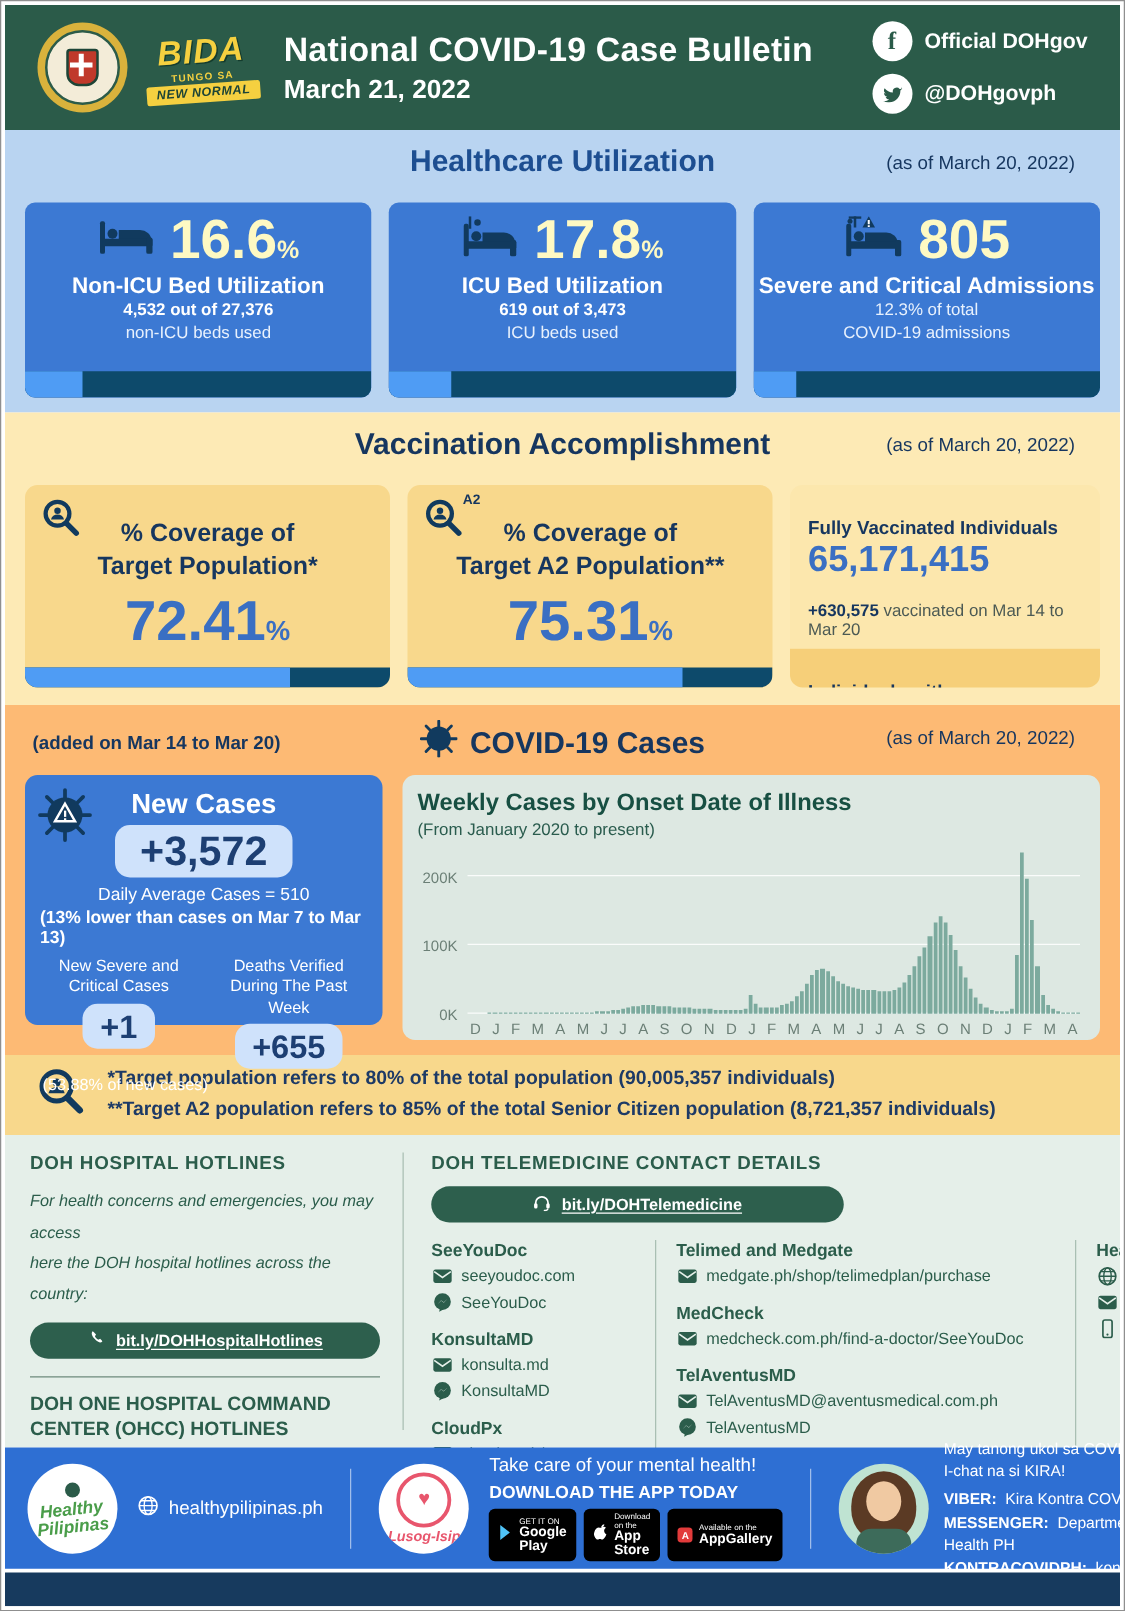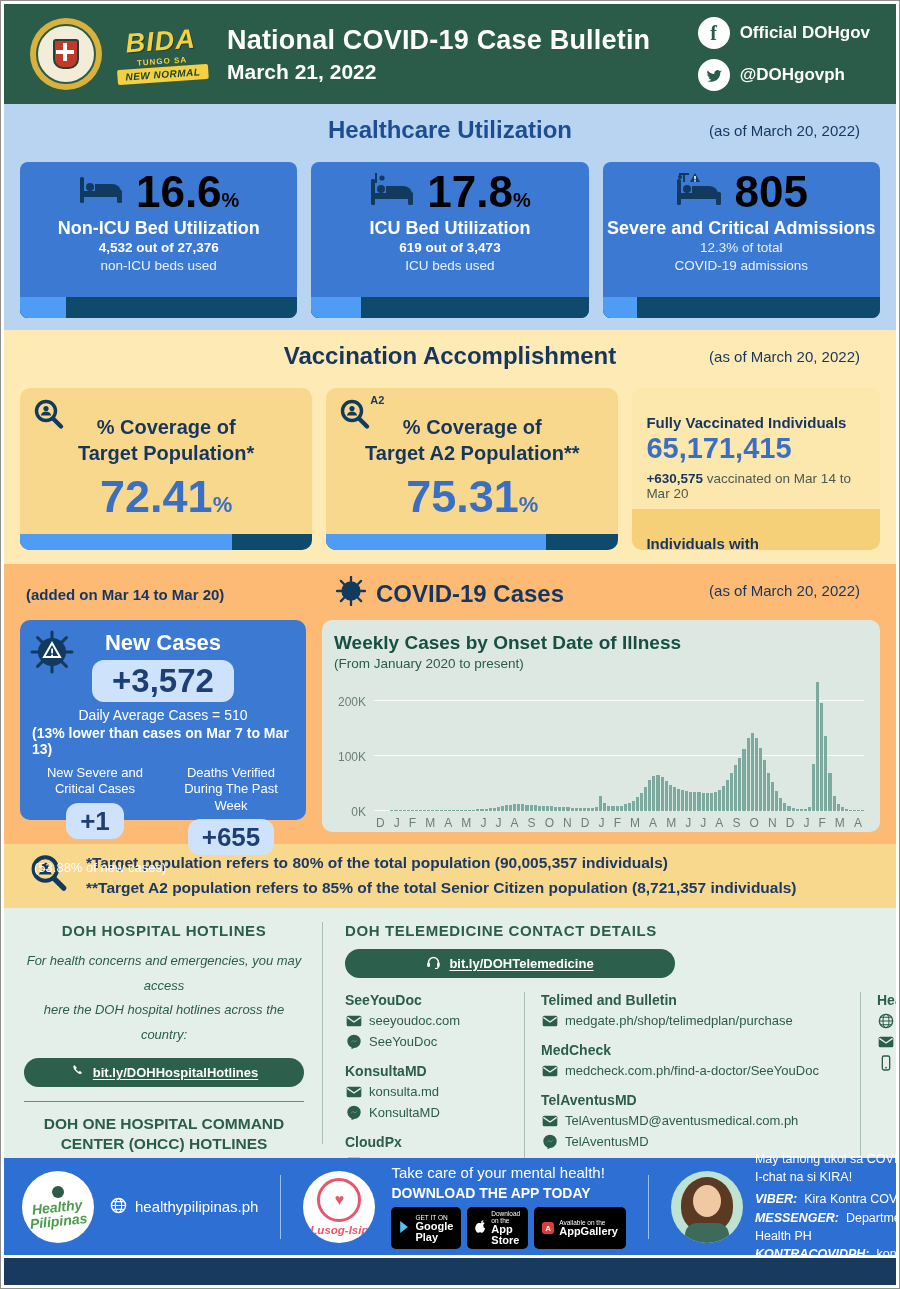--- a/index.html
+++ b/index.html
@@ -27,21 +27,21 @@
   
   .sec-head{position:relative;text-align:center;padding-top:12px;height:36px;flex:none;}
   .sec-title{font-size:24px;font-weight:bold;color:#1d4e91;display:inline-flex;align-items:center;gap:10px;}
   .asof{position:absolute;right:20px;top:18px;font-size:15px;color:#16365f;}
 
   
   .hc{height:226px;background:#b9d4f1;padding:0 16px;box-sizing:border-box;flex:none;}
   .hc-cards{display:flex;gap:14px;margin-top:10px;}
   .hc-card{flex:1;background:#3c79d3;border-radius:8px;overflow:hidden;display:flex;flex-direction:column;height:156px;}
   .hc-top{display:flex;align-items:center;justify-content:center;gap:12px;margin-top:8px;}
-  .hc-num{color:#000000;font-size:44px;font-weight:bold;line-height:1;}
+  .hc-num{color:#fef9c3;font-size:44px;font-weight:bold;line-height:1;}
   .hc-unit{font-size:20px;font-weight:bold;}
   .hc-label{color:#fff;font-weight:bold;font-size:18px;text-align:center;margin-top:4px;}
   .hc-sub{color:#e8f1fd;font-size:13.5px;text-align:center;line-height:1.35;}
   .hc-sub b{color:#fff;}
   .pbar{margin-top:auto;height:21px;background:#0d4a6b;}
   .pbar-fill{height:100%;background:#4f9cf4;}
 
   
   .vax{height:234px;background:#fdeab5;padding:0 16px;box-sizing:border-box;flex:none;}
   .vax .sec-title{color:#16365f;}
@@ -51,21 +51,21 @@
   .vax-badge{position:absolute;left:44px;top:6px;font-size:11px;font-weight:bold;color:#16365f;}
   .vax-title{margin-top:26px;text-align:center;font-weight:bold;color:#16365f;font-size:20px;line-height:1.3;}
   .vax-val{text-align:center;color:#3a6fc3;font-weight:bold;font-size:45px;line-height:1.1;margin-top:6px;}
   .vax-val .unit{font-size:22px;}
   .vax-panel{flex:1;display:flex;flex-direction:column;border-radius:10px;overflow:hidden;height:162px;}
   .vp-box{flex:1;padding:8px 14px;box-sizing:border-box;}
   .vp-top{background:#fce7ad;}
   .vp-bot{background:#f6cf79;}
   .vp-label{font-weight:bold;color:#16365f;font-size:15px;margin-top:18px;}
   .vp-num{color:#3a6fc3;font-weight:bold;font-size:29px;margin-top:1px;}
-  .vp-delta{font-size:13.5px;color:#4c5a54;margin-top:6px;}
+  .vp-delta{font-size:13.5px;color:#4c5a54;margin-top:16px;}
   .vp-delta b{color:#16365f;}
 
   
   .cases{height:280px;background:#fdba74;padding:0 16px;box-sizing:border-box;flex:none;position:relative;}
   .cases .added{position:absolute;left:22px;top:22px;font-size:15px;font-weight:bold;color:#16365f;}
   .cases-row{display:flex;gap:16px;margin-top:8px;}
   .nc-card{width:286px;flex:none;background:#3c79d3;border-radius:10px;position:relative;padding:10px 12px;box-sizing:border-box;height:200px;}
   .nc-virus{position:absolute;left:10px;top:10px;}
   .nc-title{text-align:center;color:#fff;font-weight:bold;font-size:22px;}
   .pill{display:inline-block;background:#cfe2fb;color:#1d3f73;font-weight:bold;border-radius:12px;}
@@ -90,21 +90,21 @@
   .bar{flex:1;background:#7caa9e;}
   .x-labels{display:flex;justify-content:space-between;margin-left:40px;margin-top:5px;padding:0 2px;}
   .x-labels span{font-size:12px;color:#6b7f76;}
 
   
   .fnote{height:64px;background:#f8d88c;display:flex;align-items:center;gap:16px;padding:0 24px;box-sizing:border-box;flex:none;}
   .fnote-lines{font-size:15.5px;font-weight:bold;color:#1d3a66;line-height:1.6;}
 
   
   .hot{height:250px;background:#e5efe9;display:flex;padding:14px 20px;box-sizing:border-box;color:#2b5d4b;flex:none;}
-  .hot-left{width:280px;flex:none;padding-right:18px;text-align:center;}
+  .hot-left{width:280px;flex:none;padding-right:18px;}
   .vrule{width:1px;background:#a9bfb3;flex:none;}
   .hot-right{flex:1;padding-left:22px;}
   .hot-h{font-weight:bold;font-size:15px;letter-spacing:.6px;}
   .hot-desc{font-style:italic;font-size:13px;margin-top:10px;line-height:1.9;}
   .gpill{margin-top:10px;background:#2d5f4d;color:#fff;border-radius:16px;height:29px;display:flex;align-items:center;justify-content:center;gap:8px;font-size:13px;font-weight:bold;cursor:pointer;}
   .gpill u{text-underline-offset:2px;}
   .hot hr{border:none;border-top:1.5px solid #6d8a7c;margin:14px 0 12px;}
   .hot-h2{font-weight:bold;font-size:15.5px;line-height:1.3;}
   .nums{display:grid;grid-template-columns:1fr 1fr;grid-auto-flow:column;grid-template-rows:1fr 1fr;gap:8px 4px;margin-top:10px;font-size:13.5px;}
   .tm-pill{width:330px;}
@@ -133,21 +133,21 @@
   .mh2{font-size:14px;font-weight:bold;margin-top:4px;}
   .badges{display:flex;gap:6px;margin-top:6px;}
   .badge{background:#000;border-radius:5px;display:flex;align-items:center;gap:5px;padding:3px 8px;cursor:pointer;}
   .badge .b-top{font-size:6.5px;color:#fff;}
   .badge .b-bot{font-size:11px;color:#fff;font-weight:bold;line-height:1;}
   .kira{width:72px;height:72px;border-radius:50%;background:#bfe3d2;position:relative;overflow:hidden;flex:none;}
   .k-hair{position:absolute;left:10px;top:6px;width:52px;height:56px;border-radius:50% 50% 45% 45%;background:#5b3a24;}
   .k-face{position:absolute;left:22px;top:14px;width:28px;height:32px;border-radius:50%;background:#f0c9a2;}
   .k-body{position:absolute;left:14px;bottom:-6px;width:44px;height:26px;border-radius:12px 12px 0 0;background:#3d6b5a;}
   .kira-txt{font-size:12.5px;line-height:1.45;}
-  .kira-txt b{font-size:12.5px;font-style:italic;}
+  .kira-txt b{font-size:12.5px;}
 
   .strip{height:27px;background:#173a5e;flex:none;margin-top:auto;}
   svg .navy{fill:#113a5e;}
 </style>
 </head>
 <body>
 
 <div class="frame">
 <div class="page">
 
@@ -657,21 +657,21 @@
                       <path d="M2 3.5l10 7 10-7" stroke="#e5efe9" stroke-width="2" fill="none"></path>
                     </svg>
                   </span>
                   <span>cloudpx.ph/</span>
                 </div>
               </div>
             </div>
         <div class="vrule"></div>
         <div class="tm-col tm-colB" id="tm-col-1">
               <div class="tm-group">
-                <div class="tm-name">Telimed and Bulletin</div>
+                <div class="tm-name">Telimed and Medgate</div>
                 <div class="tm-row">
                   <span class="tm-ic">
                     <svg viewBox="0 0 24 18">
                       <rect x="1" y="1" width="22" height="16" rx="2.5" fill="#2b5d4b"></rect>
                       <path d="M2 3.5l10 7 10-7" stroke="#e5efe9" stroke-width="2" fill="none"></path>
                     </svg>
                   </span>
                   <span>medgate.ph/shop/telimedplan/purchase</span>
                 </div>
               </div>

